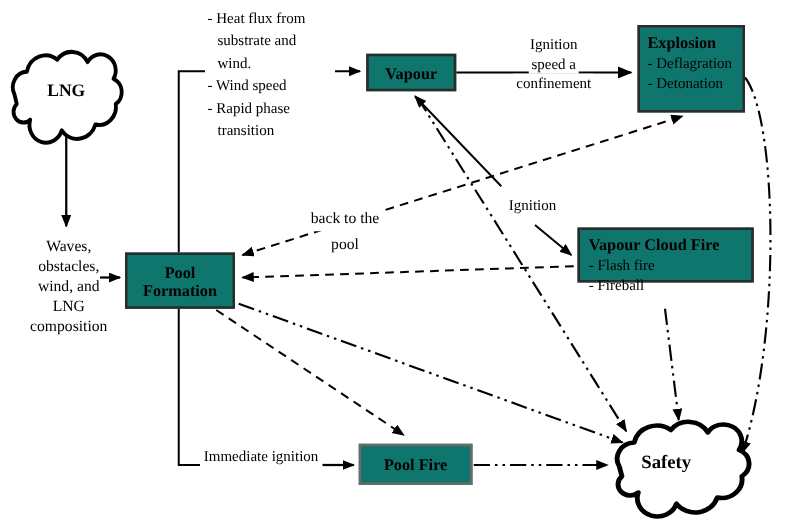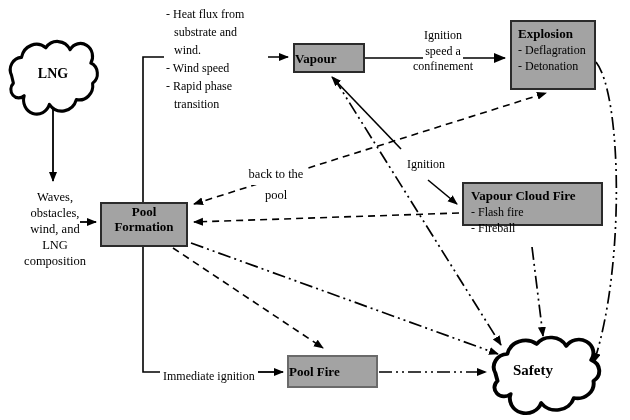--- a/index.html
+++ b/index.html
@@ -2,26 +2,26 @@
 <html><head>
 <meta charset="utf-8">
 <style>
   html,body{margin:0;padding:0;background:#ffffff;}
   #canvas{
     position:relative;width:630px;height:420px;background:#ffffff;
     font-family:"Liberation Serif","DejaVu Serif",serif;color:#000;overflow:hidden;
   }
   #wires{position:absolute;left:0;top:0;width:630px;height:420px;}
   .node{
-    position:absolute;background:#a3a3a3;border:2px solid #2b2b2b;
+    position:absolute;background:#0f766e;border:2px solid #2b2b2b;
     box-sizing:border-box;
   }
   .node .title{font-weight:bold;font-size:13px;line-height:16px;}
   .node .item{font-size:12px;line-height:16px;}
-  .center-label{display:flex;align-items:center;justify-content:flex-start;
+  .center-label{display:flex;align-items:center;justify-content:center;
     font-weight:bold;font-size:13px;text-align:center;line-height:15px;}
   .note{position:absolute;font-size:12px;line-height:15px;}
   .note.masked{background:#ffffff;}
   .cloud-label{position:absolute;font-weight:bold;text-align:center;}
   .centered{text-align:center;}
   .maskline{background:#ffffff;display:table;margin:0 auto;padding:0 2px;}
   .factor-line{background:#ffffff;padding-left:2px;}
   .factor-line.indent{padding-left:10px;}
 </style>
 </head>
@@ -124,15 +124,15 @@
   <div class="note masked" style="left:405px;top:157px;width:46px;padding:0 2px;">Ignition</div>
 
   <div class="note centered" style="left:15px;top:189px;width:80px;font-size:12.5px;line-height:16px;">
     <div>Waves,</div>
     <div>obstacles,</div>
     <div>wind, and</div>
     <div>LNG</div>
     <div>composition</div>
   </div>
 
-  <div class="note masked" style="left:163px;top:369px;width:94px;">Immediate ignition</div>
+  <div class="note masked" style="left:163px;top:358px;width:94px;">Immediate ignition</div>
 
 </div>
 
 </body></html>

